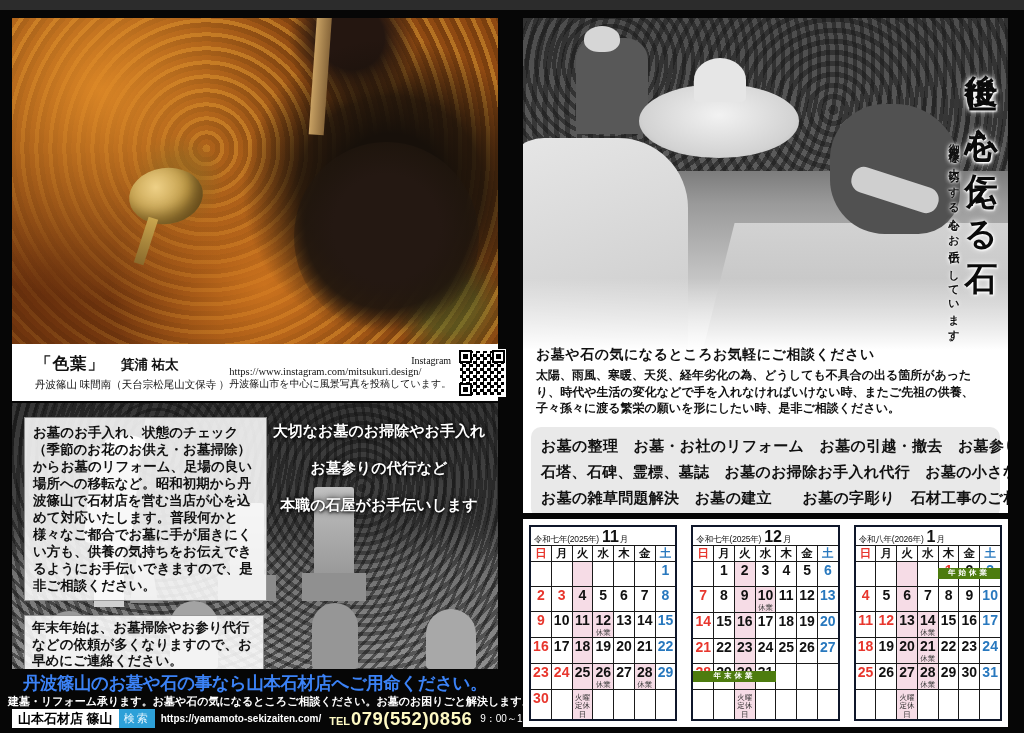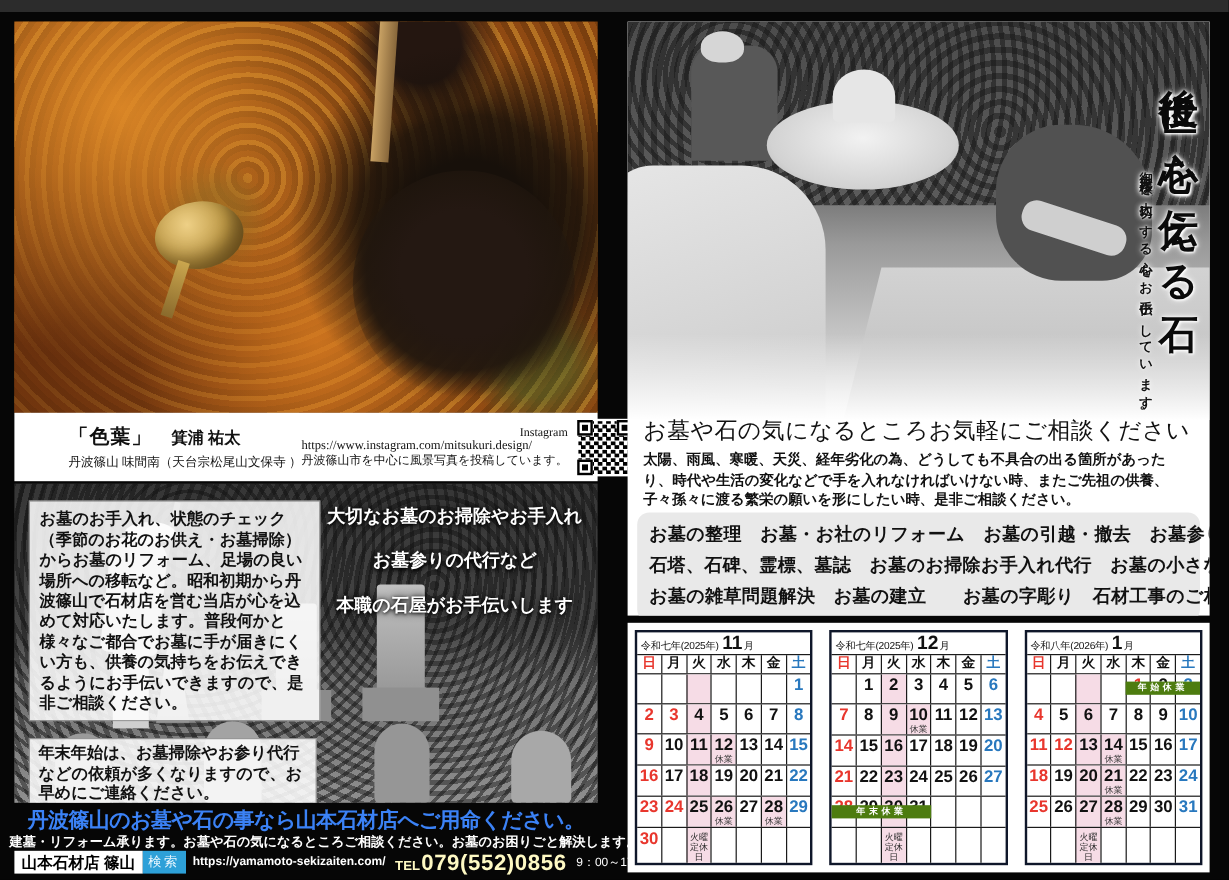--- a/index.html
+++ b/index.html
@@ -29,21 +29,21 @@
     background:radial-gradient(circle at 50% 45%,#241812 0 38%,rgba(32,22,14,.9) 58%,transparent 74%)}
   .ladle{position:absolute;left:24%;top:46%;width:74px;height:56px;border-radius:50%;
     background:radial-gradient(circle at 38% 32%,#eed086,#bf9a46 55%,#73541f);
     box-shadow:inset -8px -10px 14px rgba(60,40,8,.5);transform:rotate(-8deg)}
   .ladle-handle{position:absolute;left:26.5%;top:61%;width:10px;height:48px;background:linear-gradient(#caa64e,#8a6a2c);transform:rotate(18deg)}
 
   .caption{
     position:absolute;left:12px;top:344px;width:486px;height:57px;background:#fff;
     box-sizing:border-box;display:flex;align-items:center;padding:5px 7px;
   }
-  .cap-left{margin-left:38px;white-space:nowrap}
+  .cap-left{margin-left:16px;white-space:nowrap}
   .cap-title-row{display:flex;align-items:baseline;gap:16px}
   .cap-title{font-size:16.5px;font-weight:bold;letter-spacing:1px}
   .cap-author{font-size:13.5px;font-weight:bold}
   .cap-loc{font-size:10.5px;margin-top:3px}
   .cap-right{margin-left:auto;white-space:nowrap}
   .cap-ig{font-size:10px;text-align:right}
   .cap-url{font-size:10.5px}
   .cap-note{font-size:10px}
   .qr{position:relative;width:46px;height:46px;margin-left:8px;flex:0 0 auto;
     background:repeating-conic-gradient(#000 0 25%, #fff 0 50%) 0 0/7px 7px;outline:2px solid #fff;outline-offset:-1px}
@@ -118,21 +118,21 @@
   .worker-right{position:absolute;right:10%;top:26%;width:130px;height:130px;background:#515151;border-radius:42% 50% 32% 42%}
   .worker-right-arm{position:absolute;right:14%;top:48%;width:90px;height:26px;background:#cfcfcf;border-radius:12px;transform:rotate(18deg)}
   .photo-fade{position:absolute;left:0;right:0;bottom:0;height:72px;background:linear-gradient(180deg,rgba(255,255,255,0),#fff)}
 
   .vtitle{position:absolute;top:30px;right:5px;writing-mode:vertical-rl;font-weight:bold;font-size:33px;
     letter-spacing:5px;color:#0a0a0a;text-shadow:0 0 3px #fff,0 0 6px #fff,1px 1px 2px #fff;white-space:nowrap}
   .vsub{position:absolute;top:116px;right:47px;writing-mode:vertical-rl;font-weight:bold;font-size:11px;
     letter-spacing:2.5px;color:#111;text-shadow:0 0 2px #fff,0 0 5px #fff;white-space:nowrap}
 
   .consult{position:absolute;left:13px;top:328px;right:18px}
-  .consult-heading{font-size:19px;font-weight:normal;letter-spacing:.5px;white-space:nowrap}
+  .consult-heading{font-size:14px;font-weight:bold;letter-spacing:.5px;white-space:nowrap}
   .consult-sub{font-size:12px;line-height:16.5px;margin-top:3px;font-weight:bold}
   .services{position:absolute;left:8px;top:409px;width:469px;box-sizing:border-box;
     background:#e9e9e9;border-radius:10px;padding:6px 10px 7px 10px}
   .service-line{font-weight:bold;font-size:15px;line-height:26px;letter-spacing:.3px;white-space:nowrap}
 
   
   .cal-panel{position:absolute;left:523px;top:519px;width:485px;height:208px;background:#fff;
     box-sizing:border-box;display:flex;gap:14px;padding:6px 6px;
     font-family:"Liberation Sans","DejaVu Sans",sans-serif}
   .calendar{flex:1;border:2px solid #0f172a;background:#fff;display:flex;flex-direction:column;box-sizing:border-box}

